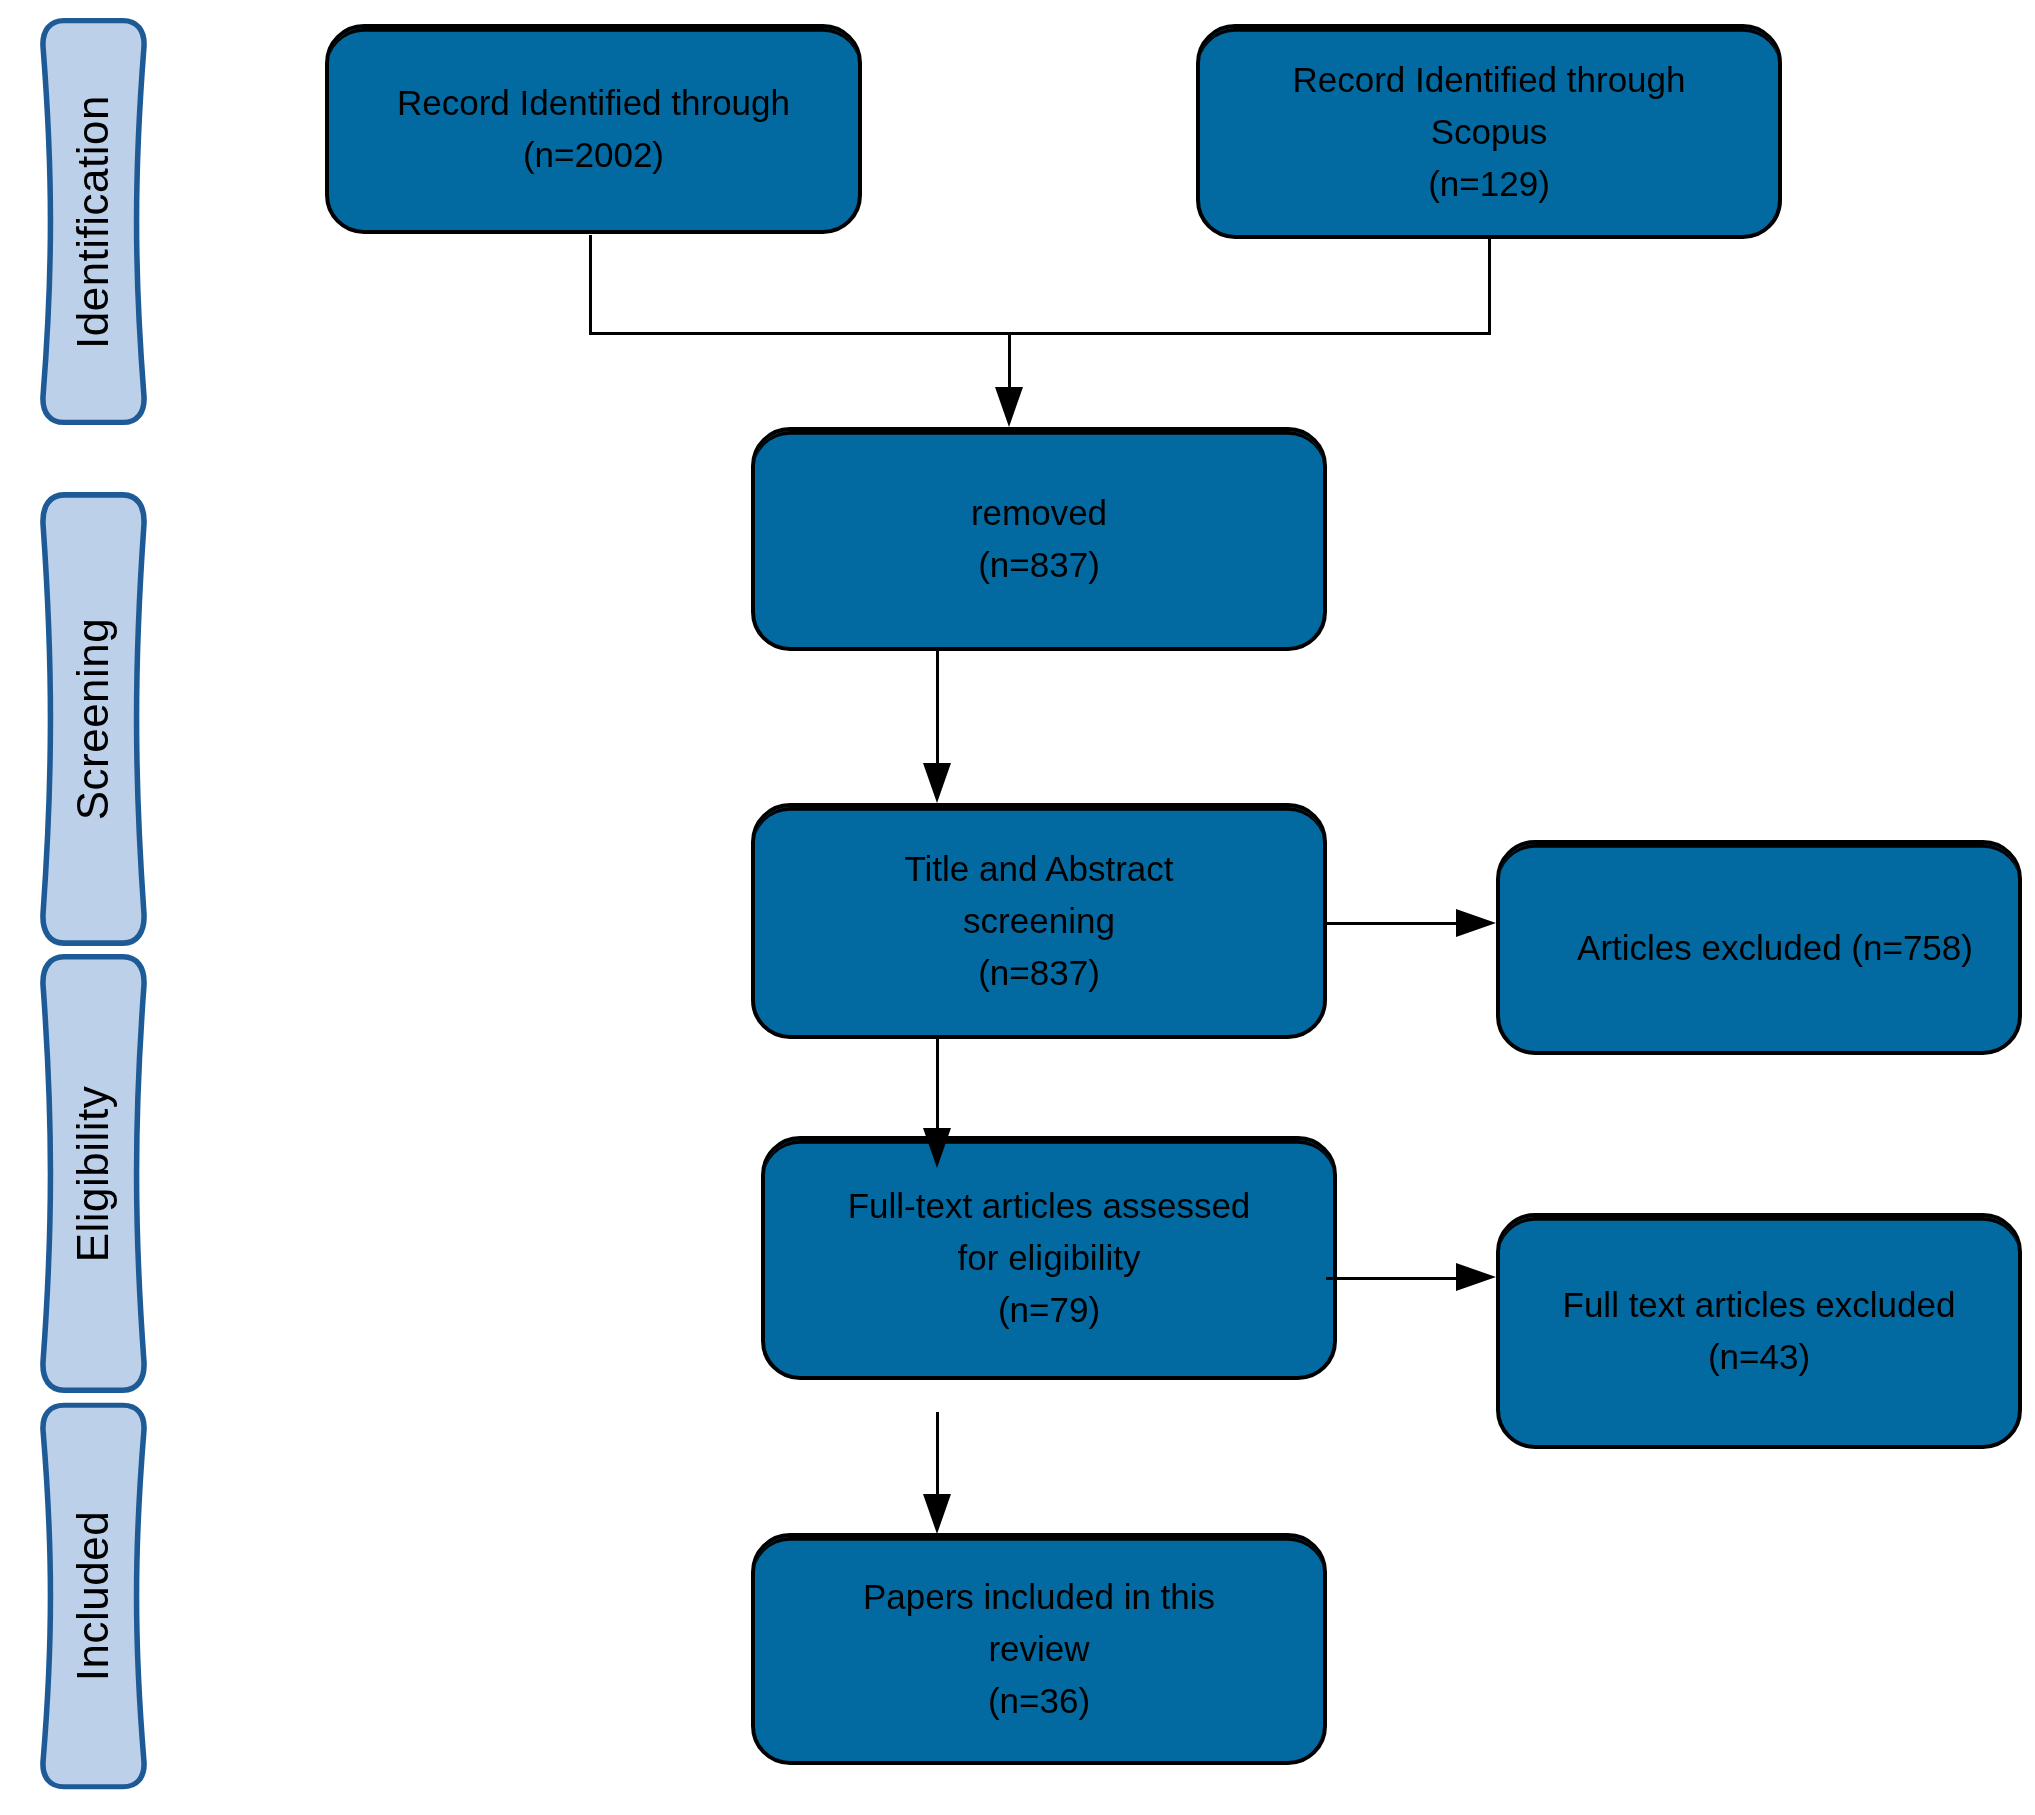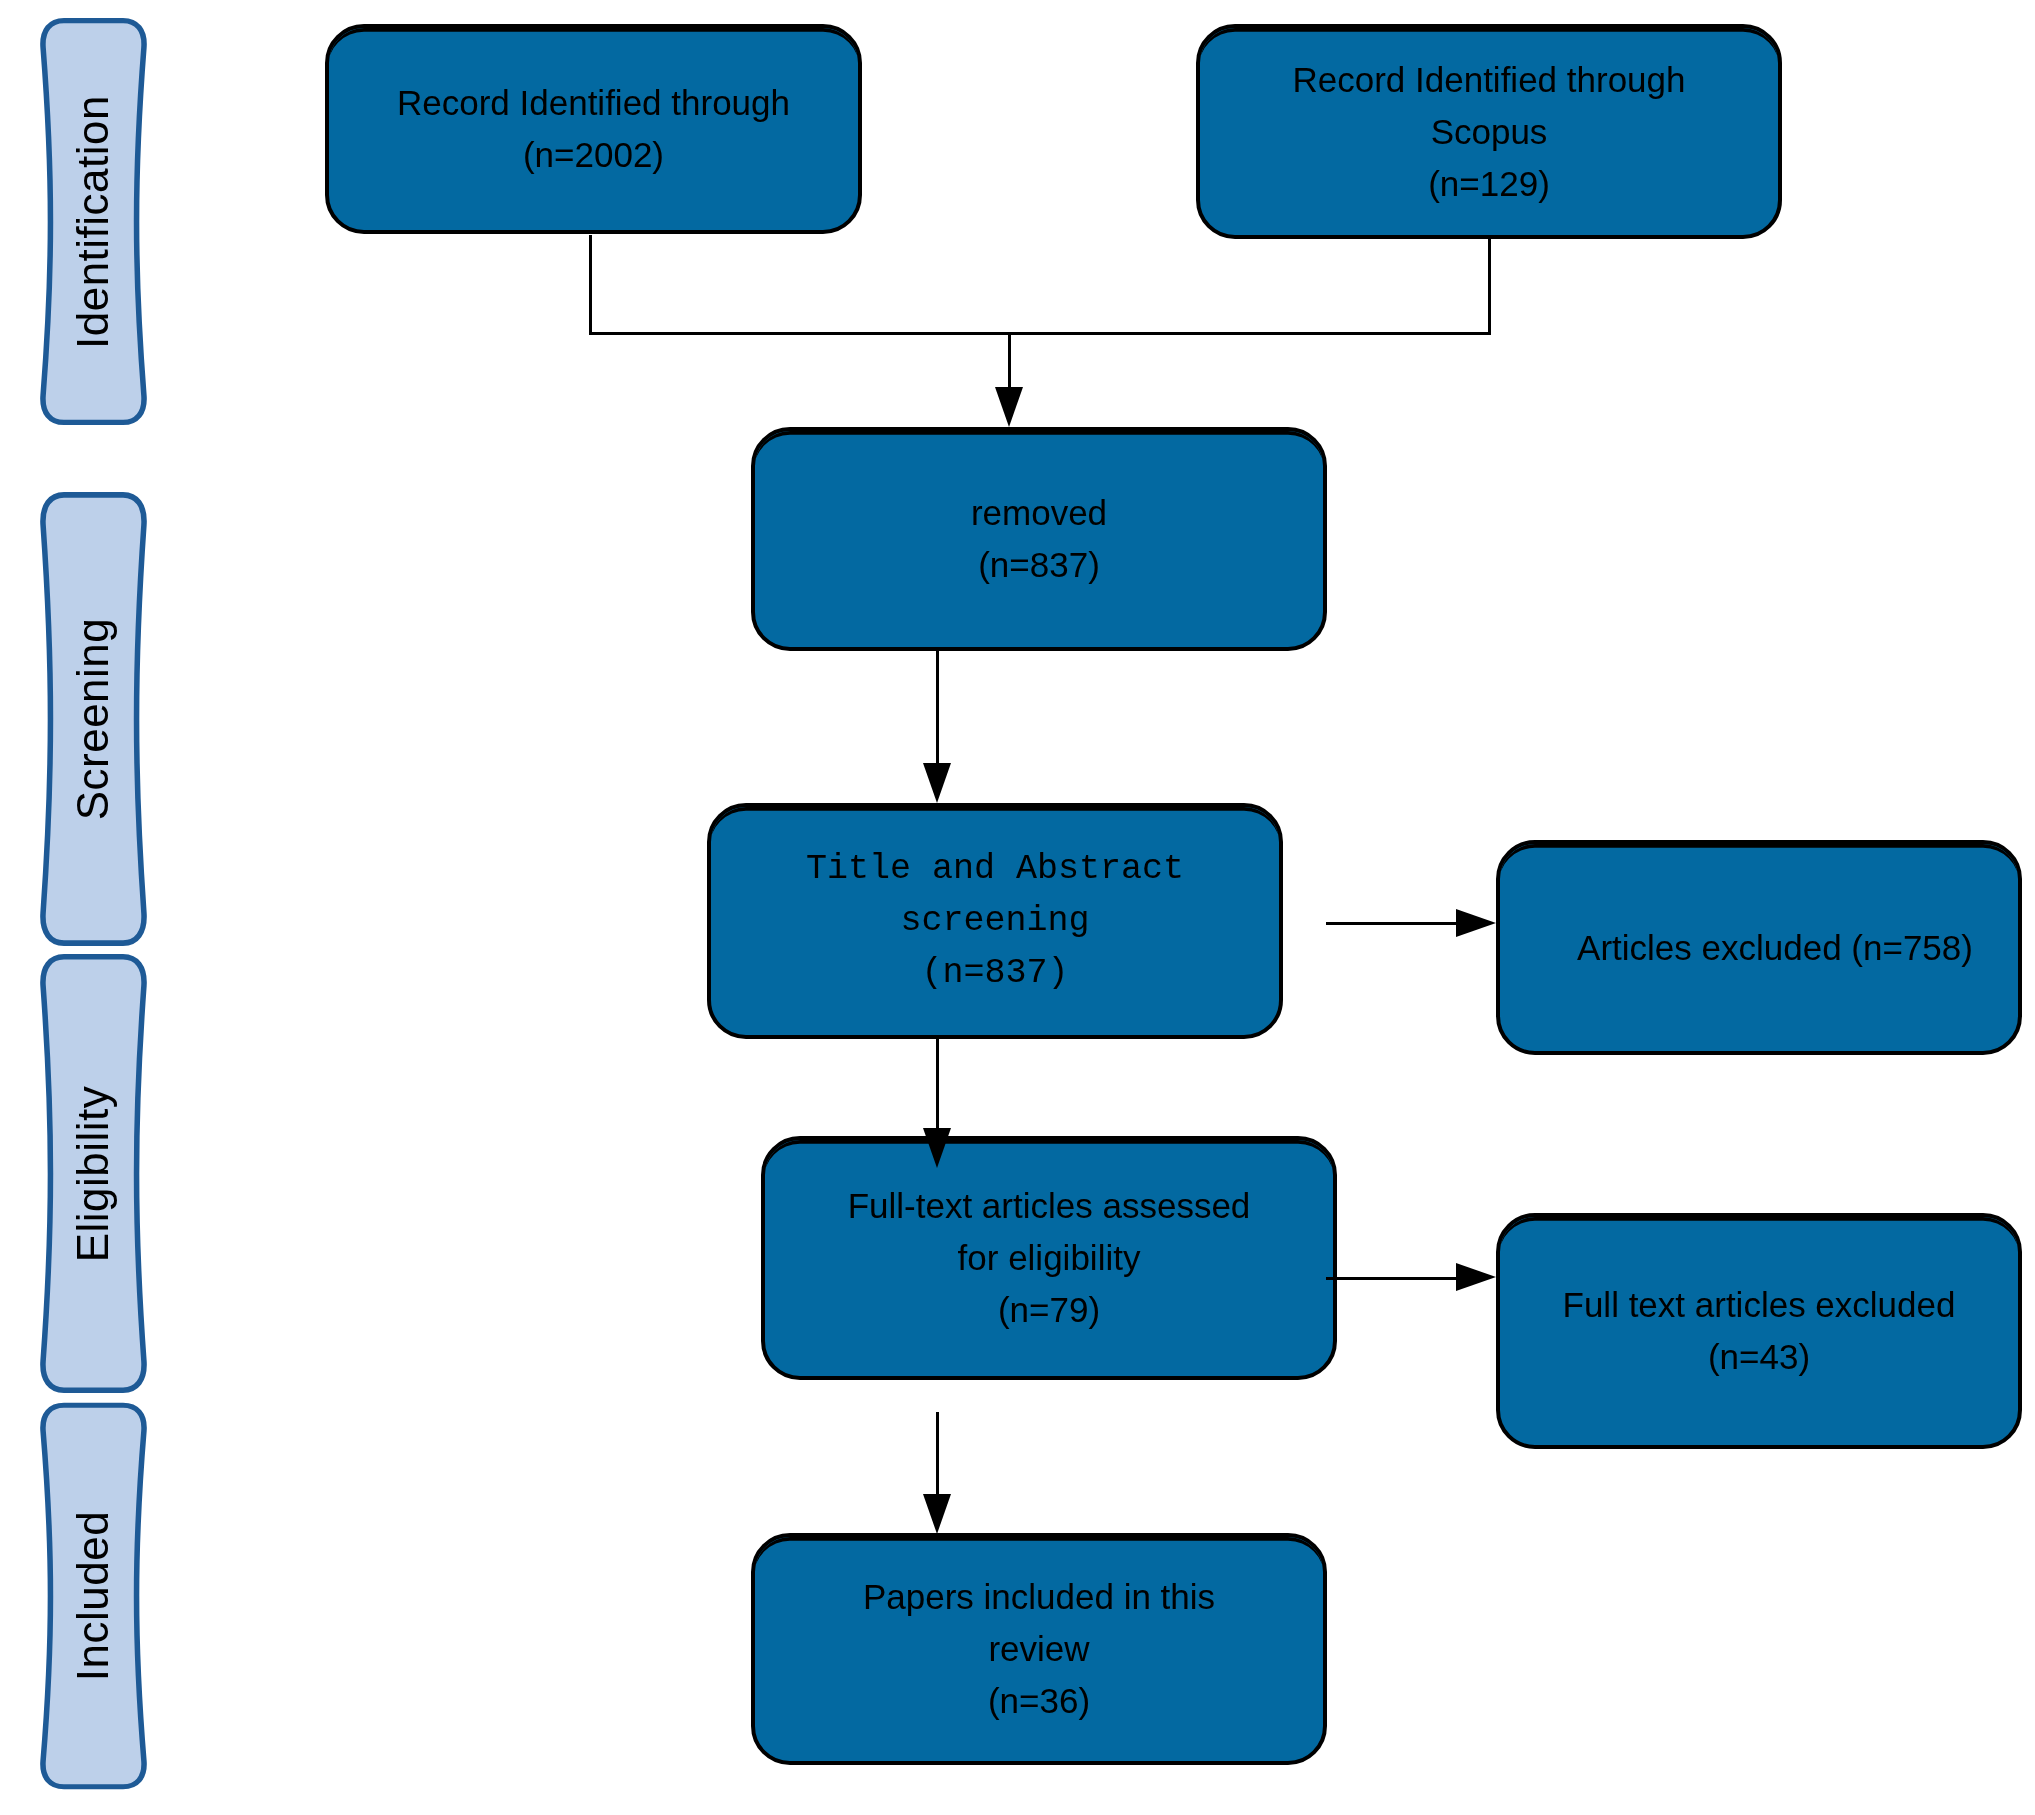--- a/index.html
+++ b/index.html
@@ -130,21 +130,21 @@
     <div class="tline">Record Identified through</div>
     <div class="tline">Scopus</div>
     <div class="tline">(n=129)</div>
   </div>
 
   <div class="box" style="left:751px;top:427px;width:576px;height:224px;">
     <div class="tline">removed</div>
     <div class="tline">(n=837)</div>
   </div>
 
-  <div class="box" style="left:707px;top:803px;width:576px;height:236px;font-family:Liberation Mono, monospace;">
+  <div class="box" style="left:751px;top:803px;width:576px;height:236px;">
     <div class="tline">Title and Abstract</div>
     <div class="tline">screening</div>
     <div class="tline">(n=837)</div>
   </div>
 
   <div class="box" style="left:1496px;top:840px;width:526px;height:215px;padding-left:32px;">
     <div class="tline">Articles excluded (n=758)</div>
   </div>
 
   <div class="box" style="left:751px;top:1136px;width:576px;height:244px;margin-left:10px;">

